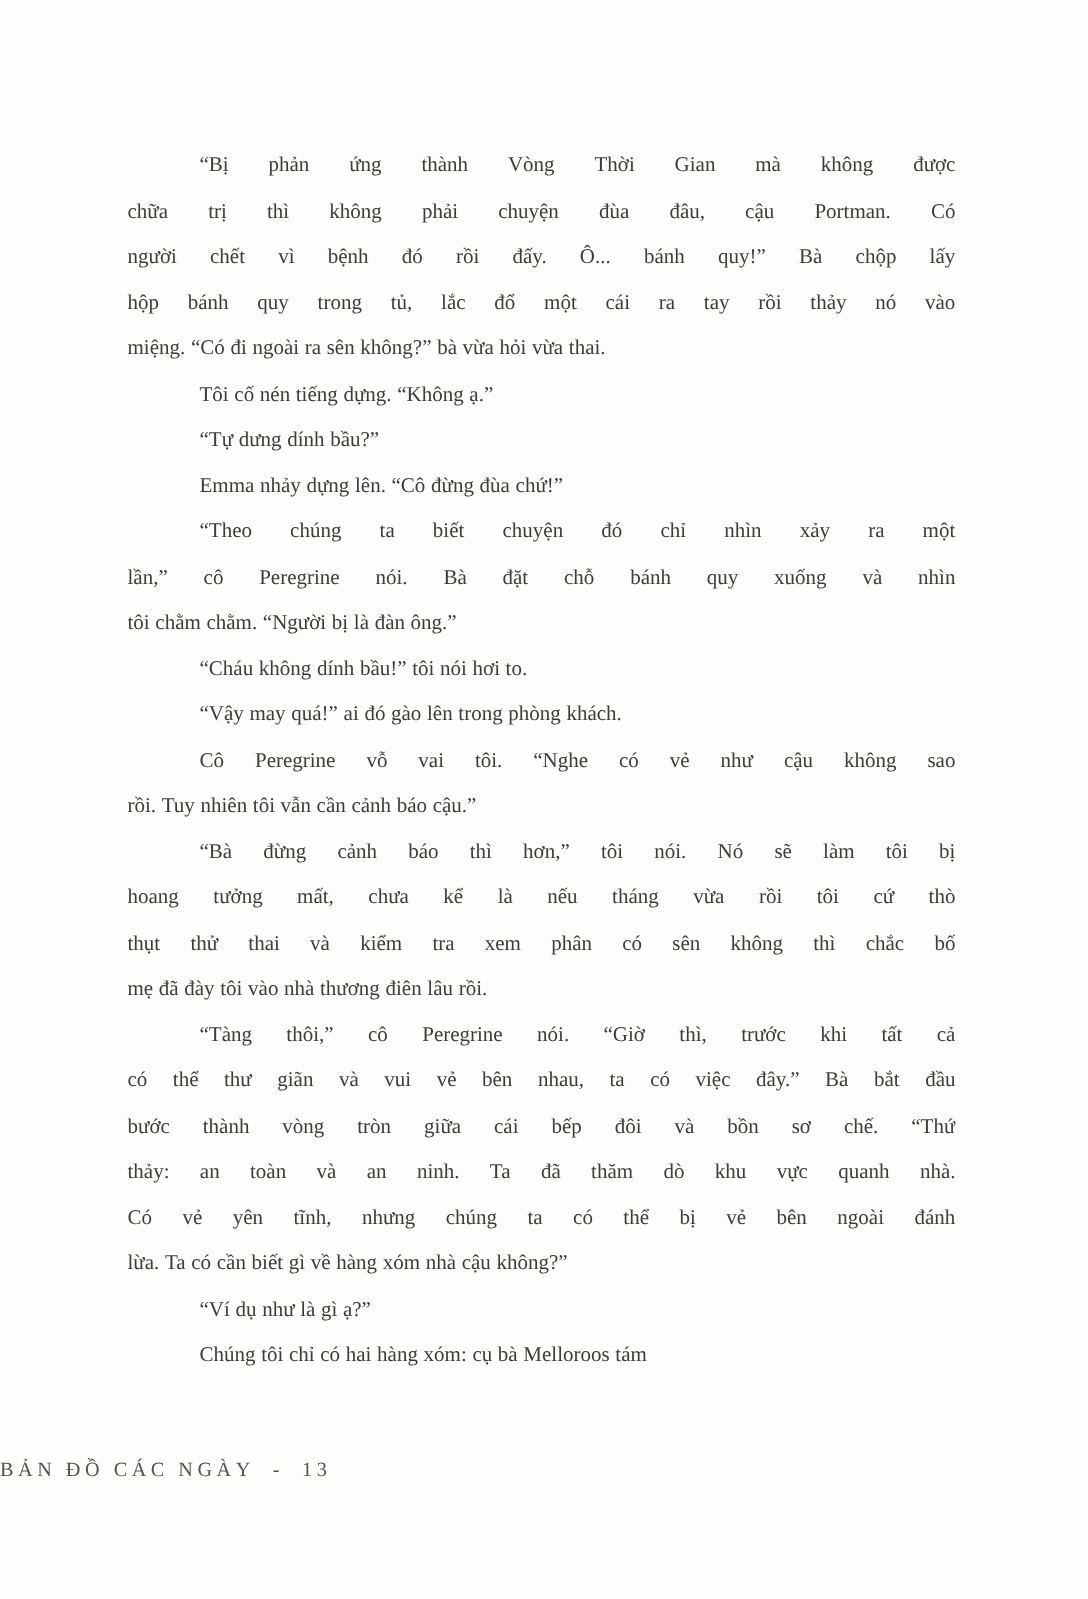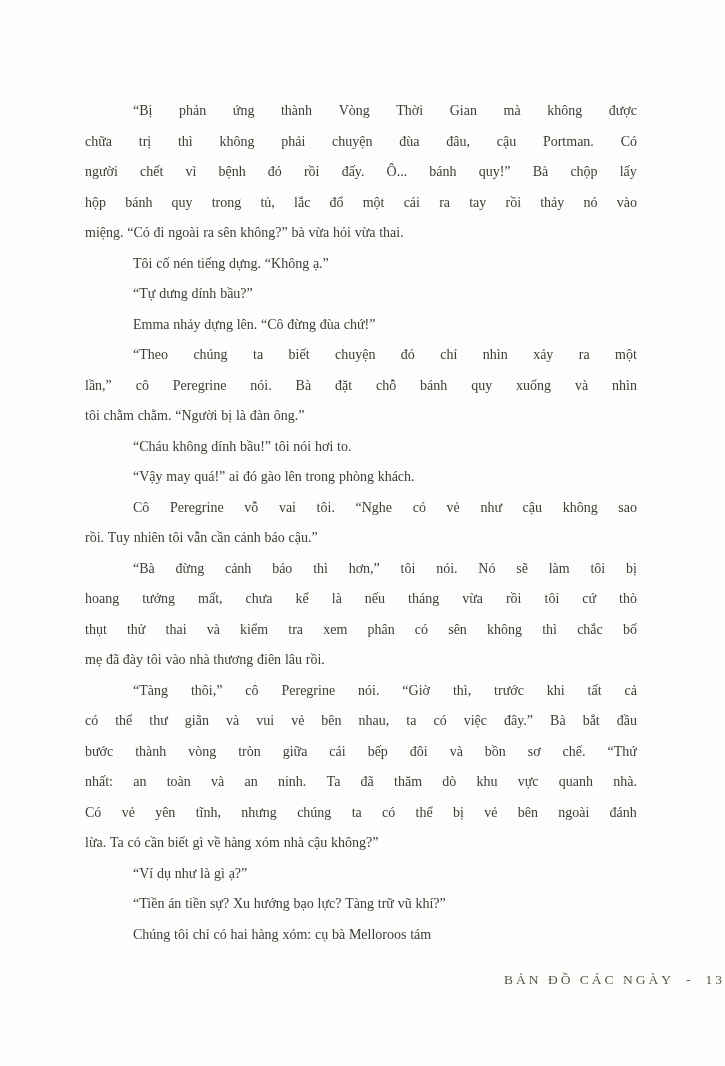--- a/index.html
+++ b/index.html
@@ -37,21 +37,21 @@
   .line.last {
     justify-content: flex-start;
     gap: 0.27em;
   }
   .line span { flex: 0 0 auto; }
   .footer {
     position: absolute;
     left: 0;
     right: 0;
     top: 972px;
-    text-align: right;
+    text-align: left;
     font-size: 13.5px;
     letter-spacing: 3px;
     color: var(--footer-ink);
   }
   .footer .sep { margin: 0 12px; }
 </style>
 </head>
 <body>
 
 <div class="page">
@@ -336,21 +336,21 @@
         <span>cái</span>
         <span>bếp</span>
         <span>đôi</span>
         <span>và</span>
         <span>bồn</span>
         <span>sơ</span>
         <span>chế.</span>
         <span>“Thứ</span>
       </div>
       <div class="line">
-        <span>nhất:</span>
+        <span>thảy:</span>
         <span>an</span>
         <span>toàn</span>
         <span>và</span>
         <span>an</span>
         <span>ninh.</span>
         <span>Ta</span>
         <span>đã</span>
         <span>thăm</span>
         <span>dò</span>
         <span>khu</span>
@@ -390,34 +390,20 @@
       </div>
       <div class="line indent last">
         <span>“Ví</span>
         <span>dụ</span>
         <span>như</span>
         <span>là</span>
         <span>gì</span>
         <span>ạ?”</span>
       </div>
       <div class="line indent last">
-        <span>“Tiền</span>
-        <span>án</span>
-        <span>tiền</span>
-        <span>sự?</span>
-        <span>Xu</span>
-        <span>hướng</span>
-        <span>bạo</span>
-        <span>lực?</span>
-        <span>Tàng</span>
-        <span>trữ</span>
-        <span>vũ</span>
-        <span>khí?”</span>
-      </div>
-      <div class="line indent last">
         <span>Chúng</span>
         <span>tôi</span>
         <span>chỉ</span>
         <span>có</span>
         <span>hai</span>
         <span>hàng</span>
         <span>xóm:</span>
         <span>cụ</span>
         <span>bà</span>
         <span>Melloroos</span>

